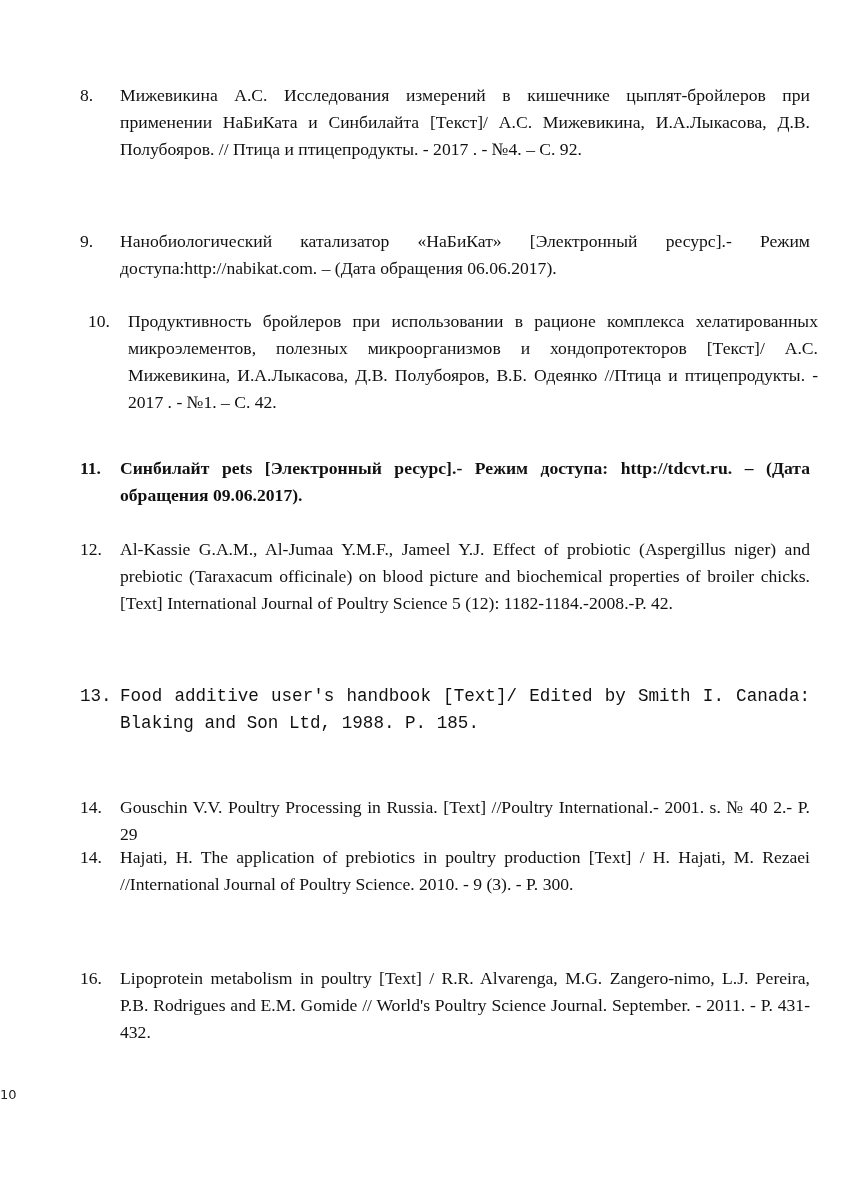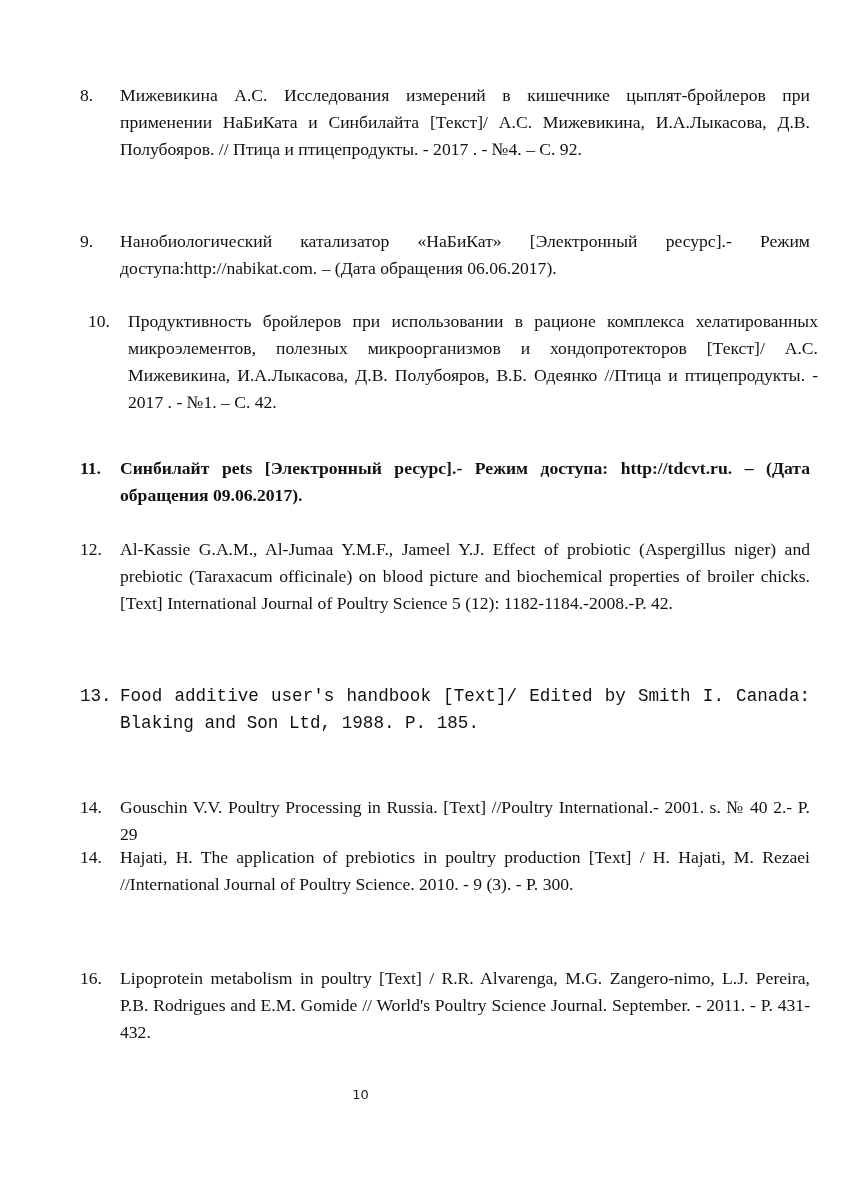--- a/index.html
+++ b/index.html
@@ -46,21 +46,21 @@
     width: 40px;
   }
   .ref-text {
     display: block;
   }
   .page-number {
     position: absolute;
     top: 1087px;
     left: 0;
     width: 721px;
-    text-align: center;
+    text-align: left;
     font-family: "DejaVu Sans", sans-serif;
     font-size: 13px;
     color: #222;
   }
 </style>
 </head>
 <body>
 
 <div class="page">
   <div class="ref-list" id="ref-list">

